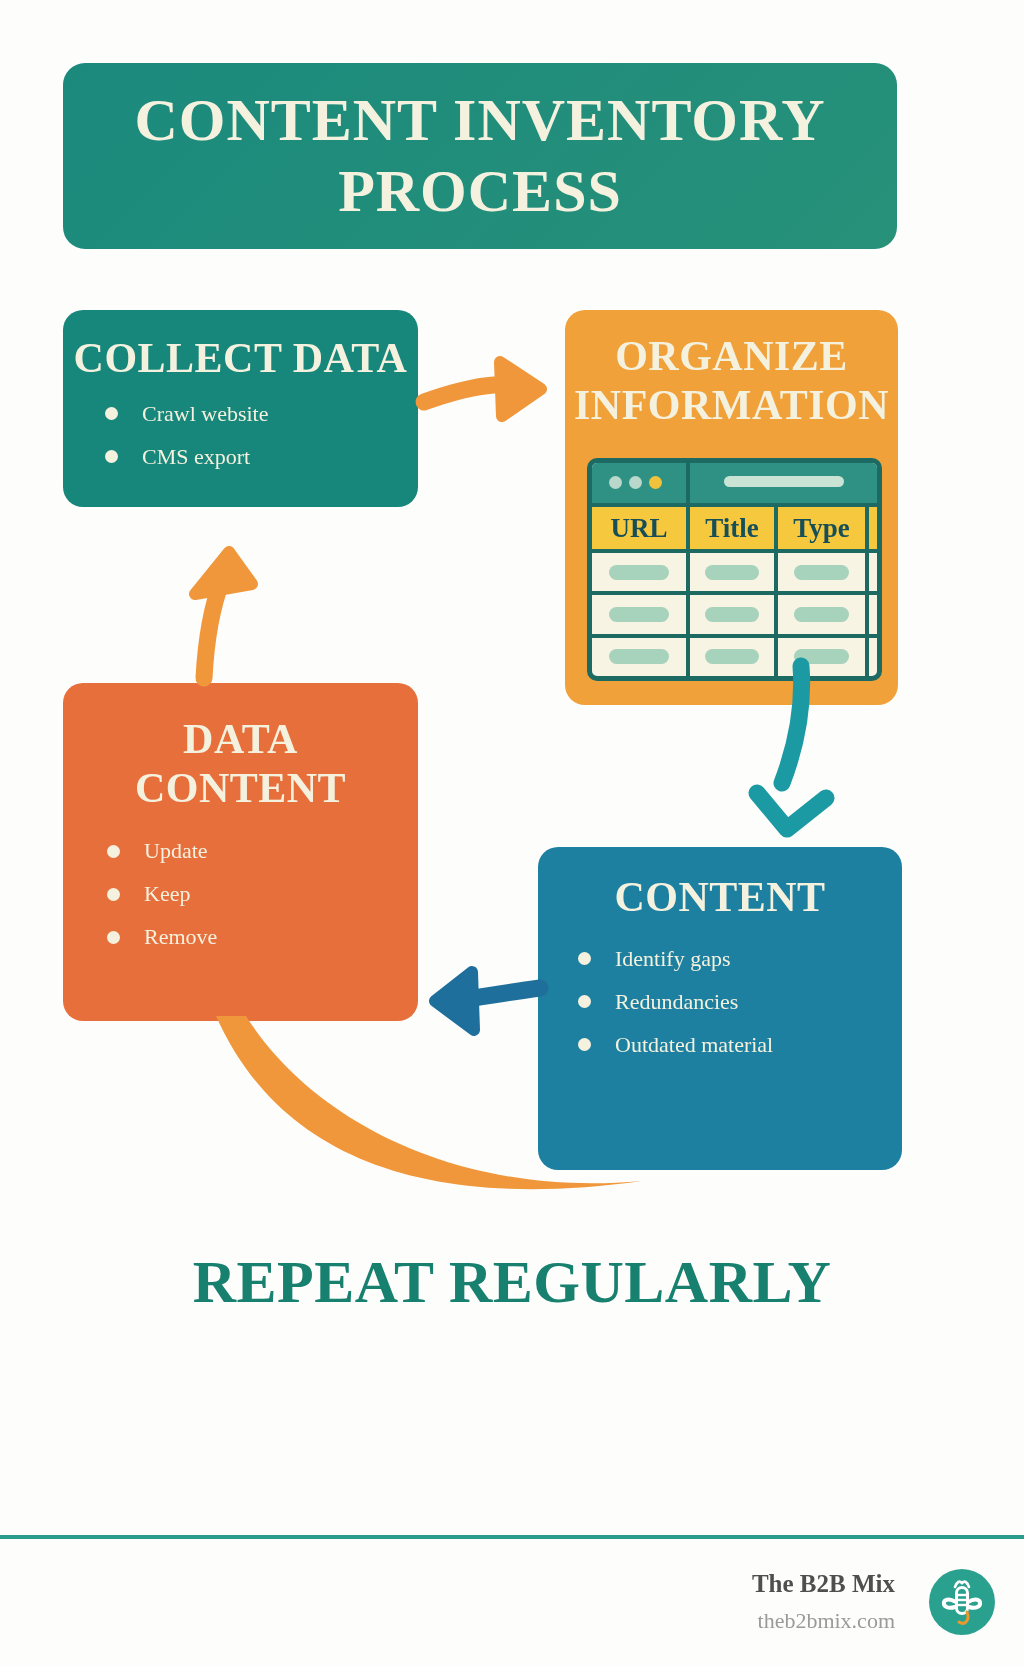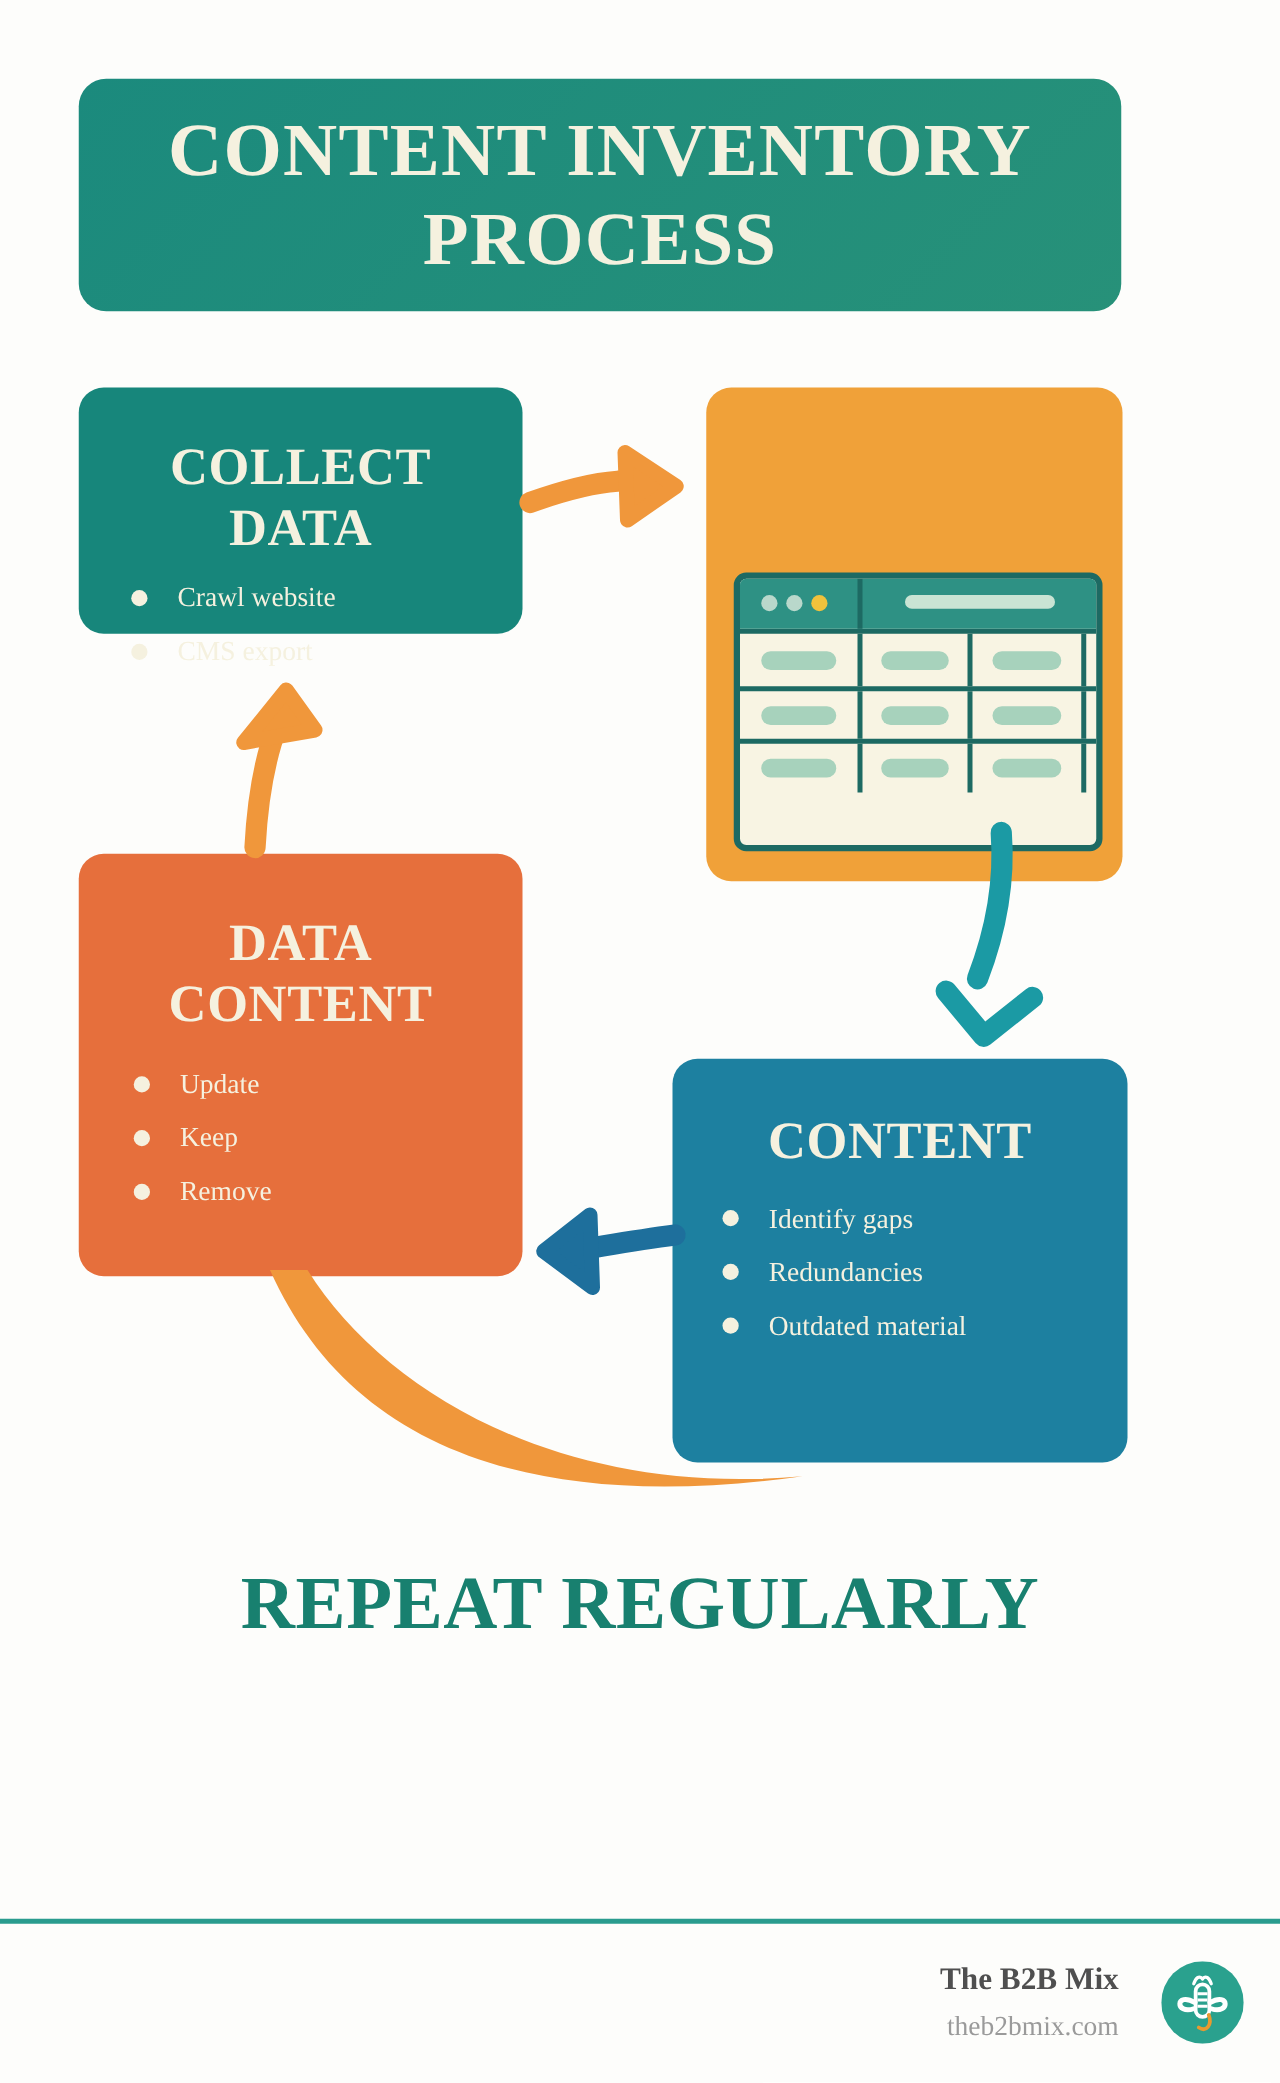--- a/index.html
+++ b/index.html
@@ -11,21 +11,21 @@
   
   .banner{
     position:absolute;left:63px;top:63px;width:834px;height:186px;
     background:linear-gradient(135deg,var(--banner,#1b8a7d),var(--banner-2,#279179));
     border-radius:22px;color:var(--box-text,#f5f1df);
     display:flex;flex-direction:column;align-items:center;justify-content:center;
     font-weight:bold;font-size:60px;line-height:1.18;letter-spacing:1px;text-align:center;
   }
   
   .box{position:absolute;border-radius:20px;color:var(--box-text,#f5f1df);box-sizing:border-box;}
-  .box h2{margin:16px;font-size:42px;font-weight:bold;text-align:center;line-height:1.16;letter-spacing:.5px;}
+  .box h2{margin:0;font-size:42px;font-weight:bold;text-align:center;line-height:1.16;letter-spacing:.5px;}
   .box h2 .line{display:block;}
   .bullets{list-style:none;margin:0;padding:0;}
   .bullets li{display:flex;align-items:center;font-size:22px;font-weight:500;margin-bottom:17px;}
   .bullets li::before{content:"";width:13px;height:13px;border-radius:50%;
     background:var(--box-text,#f5f1df);margin-right:24px;flex:none;}
   .box-collect{left:63px;top:310px;width:355px;height:197px;background:var(--collect-box,#17867b);padding:24px 0 0 0;}
   .box-collect .bullets{margin:18px 0 0 42px;}
   .box-organize{left:565px;top:310px;width:333px;height:395px;background:var(--organize-box,#f0a139);padding:22px 0 0 0;}
   .box-action{left:63px;top:683px;width:355px;height:338px;background:var(--action-box,#e66f3c);padding:32px 0 0 0;}
   .box-action .bullets{margin:26px 0 0 44px;}
@@ -85,30 +85,40 @@
       <li>
           <span>Crawl website</span>
         </li>
       <li>
           <span>CMS export</span>
         </li>
     </ul>
   </section>
 
   <section class="box box-organize">
+    <h2>
+      <span class="line">ORGANIZE</span>
+      <span class="line">INFORMATION</span>
+    </h2>
     <div class="mock-table">
       <div class="tbar">
         <span class="tbar-dots">
           <i></i>
           <i></i>
           <i class="accent"></i>
         </span>
         <span class="tbar-divider"></span>
         <span class="addr"></span>
       </div>
+      <div class="trow thead-row">
+        <div class="tcell">URL</div>
+        <div class="tcell">Title</div>
+        <div class="tcell">Type</div>
+        <div class="tcell"></div>
+      </div>
       <div class="trow">
         <div class="tcell">
             <span class="pill"></span>
           </div>
         <div class="tcell">
             <span class="pill"></span>
           </div>
         <div class="tcell">
             <span class="pill"></span>
           </div>

